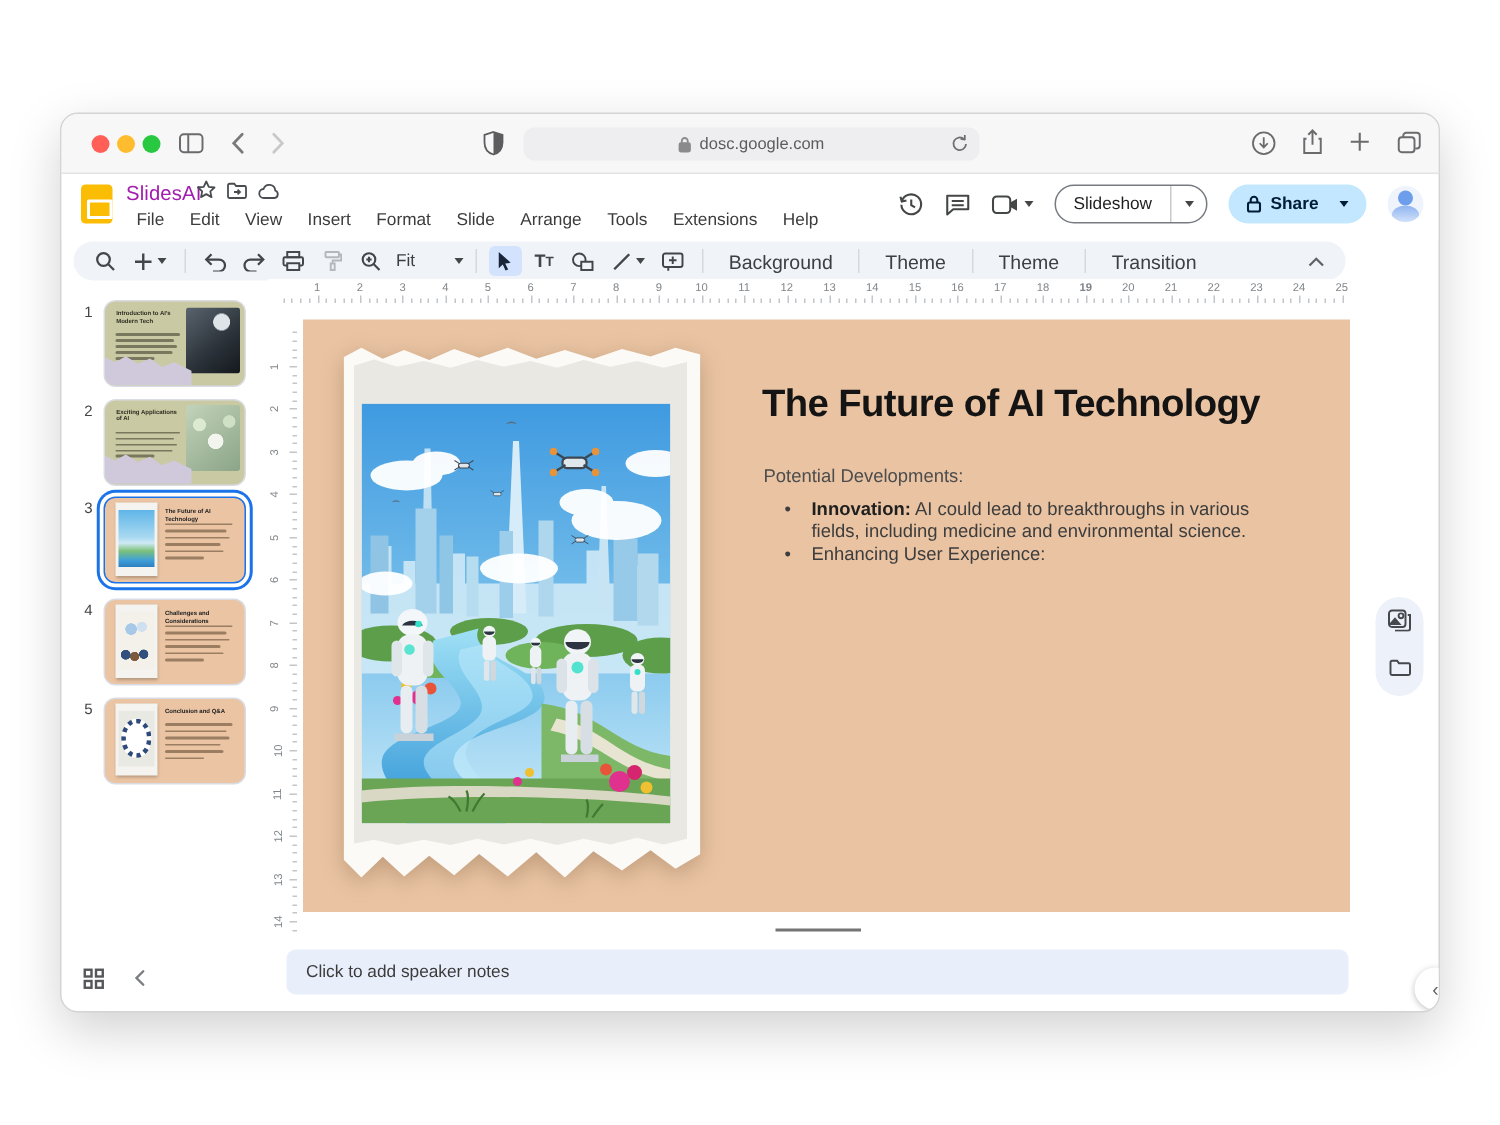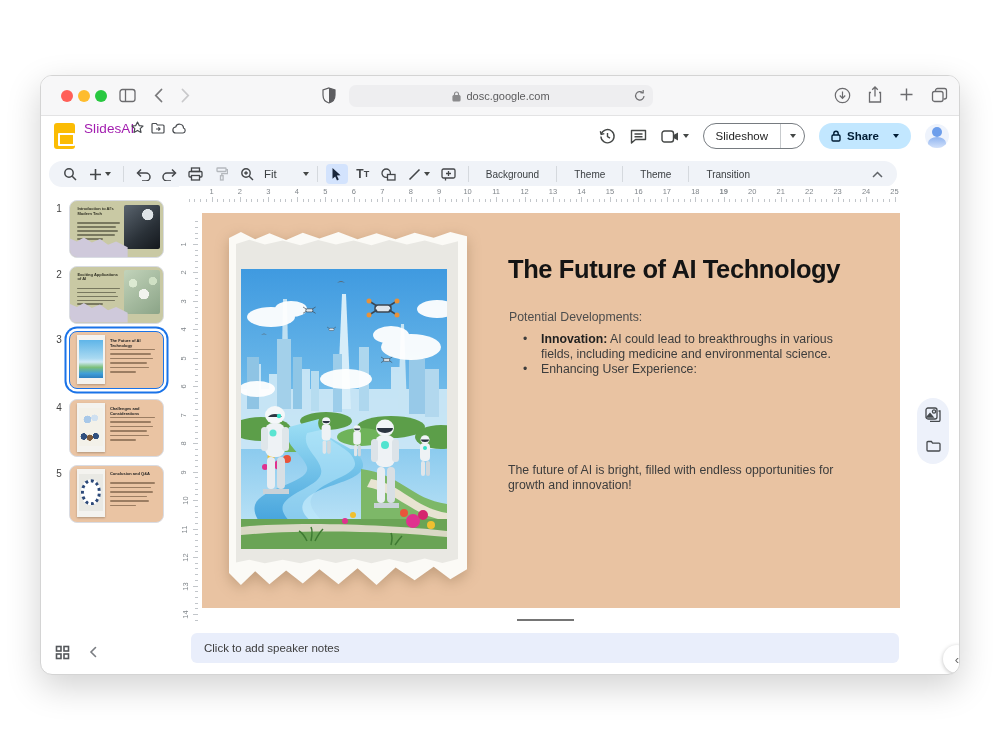--- a/index.html
+++ b/index.html
@@ -53,21 +53,21 @@
     border-radius:50% 50% 0 0; background:linear-gradient(#8fb4f0,#d8e5fb); }
 
   
   .toolbar { position:absolute; left:8px; top:85px; width:848px; height:26px; background:#f0f3f8;
     border-radius:13px; display:flex; align-items:center; padding:0 10px; gap:4px; }
   .tbi { display:flex; align-items:center; justify-content:center; width:22px; height:20px;
     color:#434649; border-radius:4px; }
   .tbi.muted { color:#b4b8bd; }
   .tbi.active { background:#d3e3fd; color:#19263a; }
   .tbsep { width:1px; height:16px; background:#d5d9de; margin:0 4px; }
-  .tblabel { font-size:10px; color:#3c4043; padding:0 9px; }
+  .tblabel { font-size:13px; color:#3c4043; padding:0 9px; }
   .fit { font-size:11.5px; color:#3c4043; padding-left:2px; }
   .fit-caret { margin-left:22px; }
   .tb-collapse { position:absolute; right:14px; top:0; height:26px; display:flex; align-items:center; color:#5f6368; }
 
   
   .hruler { position:absolute; left:138px; top:110px; width:722px; height:16px; background:#fff; }
   .hnum { position:absolute; top:1px; font-size:7.5px; color:#80868b; transform:translateX(-50%); }
   .htick { position:absolute; bottom:0; width:1px; background:#c2c6ca; }
   .vruler { position:absolute; left:140px; top:126px; width:17px; height:424px; }
   .vnum { position:absolute; left:0px; font-size:7.5px; color:#80868b; transform:rotate(-90deg); }
@@ -236,20 +236,32 @@
         <span>
           <svg width="14" height="12" viewBox="0 0 14 12" fill="none" stroke="#494c50" stroke-width="1.2">
               <path d="M1 2.5 a1 1 0 0 1 1-1 h3.2 l1.2 1.5 H12 a1 1 0 0 1 1 1 V10 a1 1 0 0 1-1 1 H2 a1 1 0 0 1-1-1 Z"></path>
               <path d="M5 7 h4 M7.4 5.4 L9 7 L7.4 8.6"></path>
             </svg></span>
         <span>
           <svg width="15" height="11" viewBox="0 0 15 11" fill="none" stroke="#494c50" stroke-width="1.2">
               <path d="M4 10 a3 3 0 0 1-.3-6 A4 4 0 0 1 11.5 5 a2.6 2.6 0 0 1-.5 5 Z"></path>
             </svg></span>
       </div>
+      <div class="menubar">
+          <span class="menu-item">File</span>
+          <span class="menu-item">Edit</span>
+          <span class="menu-item">View</span>
+          <span class="menu-item">Insert</span>
+          <span class="menu-item">Format</span>
+          <span class="menu-item">Slide</span>
+          <span class="menu-item">Arrange</span>
+          <span class="menu-item">Tools</span>
+          <span class="menu-item">Extensions</span>
+          <span class="menu-item">Help</span>
+        </div>
 
       <div class="hdr-right">
         <span class="hdr-icn">
           <svg width="17" height="17" viewBox="0 0 17 17" fill="none" stroke="#444746" stroke-width="1.4">
               <path d="M2.2 6.2 A6.6 6.6 0 1 1 1.9 8.5"></path>
               <path d="M1.3 3.2 L2.2 6.4 L5.3 5.6"></path>
               <path d="M8.5 5 V8.7 L11 10.2"></path>
             </svg>
           </span>
         <span class="hdr-icn">
@@ -863,21 +875,20 @@
           </svg>
         </div>
       </div>
 
       <div class="slide-title">The Future of AI Technology</div>
       <div class="slide-sub">Potential Developments:</div>
       <ul class="bullets">
           <li><b>Innovation:</b> AI could lead to breakthroughs in various fields, including medicine and environmental science.</li>
           <li>Enhancing User Experience:</li>
         </ul>
-      <div class="slide-closing">The future of AI is bright, filled with endless opportunities for growth and innovation!</div>
     </div>
 
     <div class="notes-handle"></div>
     <div class="notesbar">
       <span>Click to add speaker notes</span>
     </div>
     <span class="foot-icn" style="left:14px;top:569px">
       <svg width="15" height="15" viewBox="0 0 15 15" fill="none" stroke="currentColor" stroke-width="1.6">
           <rect x="1.5" y="1.5" width="4.5" height="4.5"></rect>
           <rect x="9" y="1.5" width="4.5" height="4.5"></rect>

